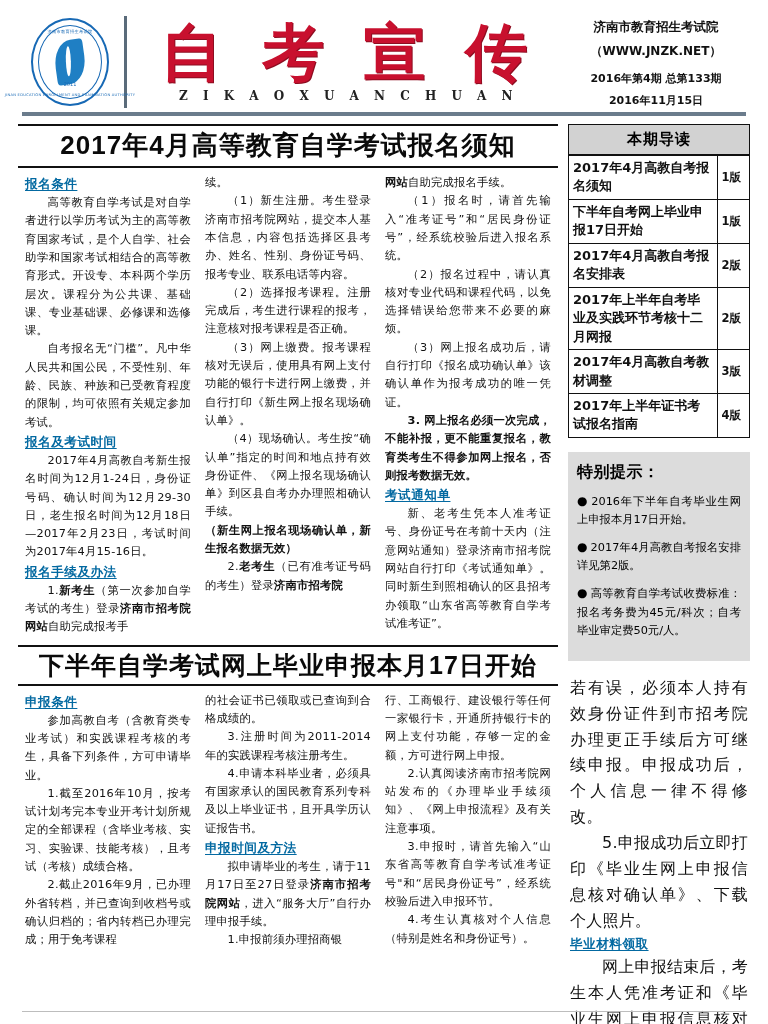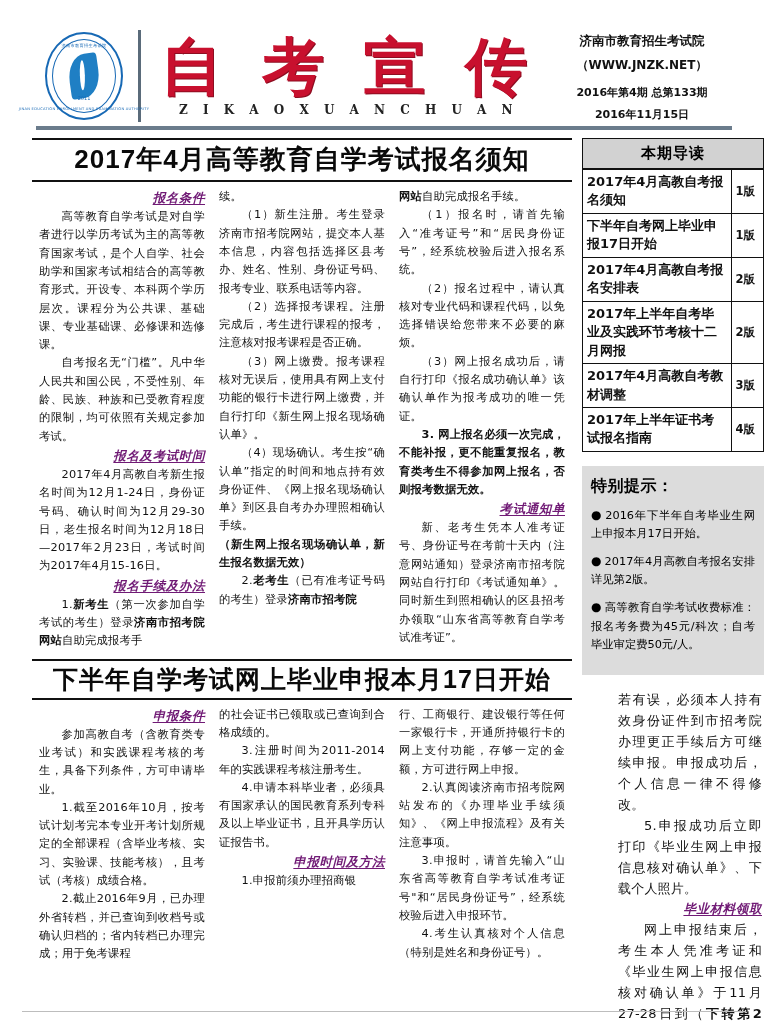--- a/index.html
+++ b/index.html
@@ -10,21 +10,21 @@
   body {
     width: 768px; height: 1024px;
     font-family: "DejaVu Sans", "Liberation Sans", sans-serif;
     overflow: hidden;
     position: relative;
   }
   .page {
     width: 768px; height: 1024px;
     background: #fff;
     position: relative;
-    padding: 14px;
+    padding: 0;
   }
 
   
   .masthead {
     display: flex;
     align-items: center;
     padding: 18px 22px 6px 22px;
     height: 112px;
   }
   .logo-wrap {
@@ -185,28 +185,27 @@
     color: #111;
     text-align: justify;
     text-justify: inter-character;
     text-indent: 2em;
     letter-spacing: .2px;
   }
   p.t.noind { text-indent: 0; }
   p.t.b { font-weight: bold; }
   .subhead {
     margin: 2px 0 1px 0;
-    text-align: right;
+    text-align: left;
     font-size: 12.6px;
     font-weight: bold;
     text-decoration: underline;
     text-underline-offset: 2px;
-    color: #701a75;
+    color: #0369a1;
     letter-spacing: .5px;
-    font-style: italic;
   }
   .sb { font-weight: bold; }
 
   
   .guide-box {
     border: 1.6px solid #111;
     background: #fff;
   }
   .guide-head {
     background: #d2d2d2;
@@ -260,21 +259,21 @@
     padding-left: 0;
   }
   .tip .dot {
     font-size: 12px;
     margin-right: 3px;
   }
   .right-tail {
     margin-top: 14px;
     padding: 0 2px;
   }
-  .right-tail p.t { font-size: 13px; margin-left: 34px; }
+  .right-tail p.t { font-size: 16px; }
 
   .bottom-rule {
     position: absolute;
     left: 22px; right: 22px;
     bottom: 12px;
     height: 1px;
     background: #bdbdbd;
   }
 </style>
 </head>
@@ -362,20 +361,21 @@
           <p class="t">参加高教自考（含教育类专业考试）和实践课程考核的考生，具备下列条件，方可申请毕业。</p>
           <p class="t">1.截至2016年10月，按考试计划考完本专业开考计划所规定的全部课程（含毕业考核、实习、实验课、技能考核），且考试（考核）成绩合格。</p>
           <p class="t">2.截止2016年9月，已办理外省转档，并已查询到收档号或确认归档的；省内转档已办理完成；用于免考课程</p>
         </div>
 
         <div class="col">
           <p class="t noind">的社会证书已领取或已查询到合格成绩的。</p>
           <p class="t">3.注册时间为2011-2014年的实践课程考核注册考生。</p>
           <p class="t">4.申请本科毕业者，必须具有国家承认的国民教育系列专科及以上毕业证书，且开具学历认证报告书。</p>
           <div class="subhead">申报时间及方法</div>
+          <p class="t"><span>拟申请毕业的考生，请于11月17日至27日登录</span><span class="sb">济南市招考院网站</span><span>，进入“服务大厅”自行办理申报手续。</span></p>
           <p class="t">1.申报前须办理招商银</p>
         </div>
 
         <div class="col">
           <p class="t noind">行、工商银行、建设银行等任何一家银行卡，开通所持银行卡的网上支付功能，存够一定的金额，方可进行网上申报。</p>
           <p class="t">2.认真阅读济南市招考院网站发布的《办理毕业手续须知》、《网上申报流程》及有关注意事项。</p>
           <p class="t">3.申报时，请首先输入“山东省高等教育自学考试准考证号"和“居民身份证号”，经系统校验后进入申报环节。</p>
           <p class="t">4.考生认真核对个人信息（特别是姓名和身份证号）。</p>
         </div>
       </div>

